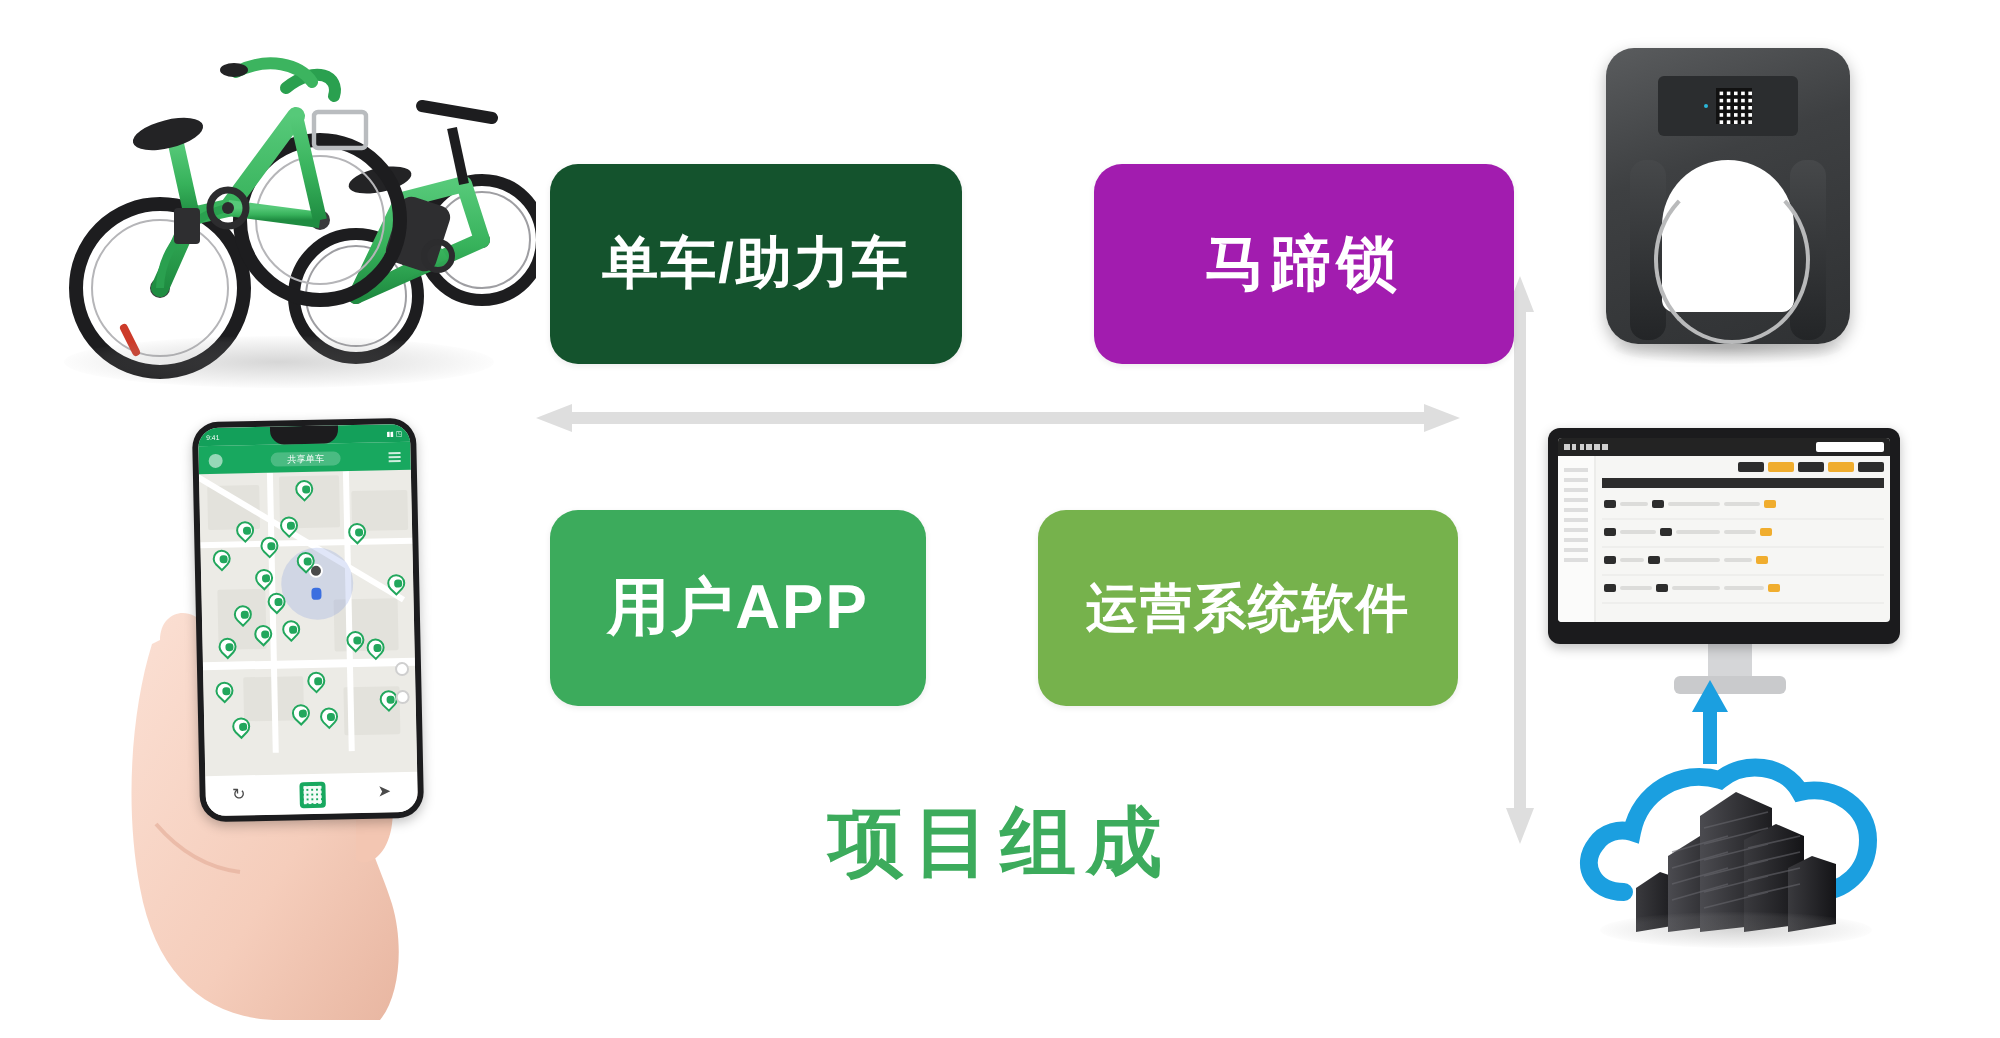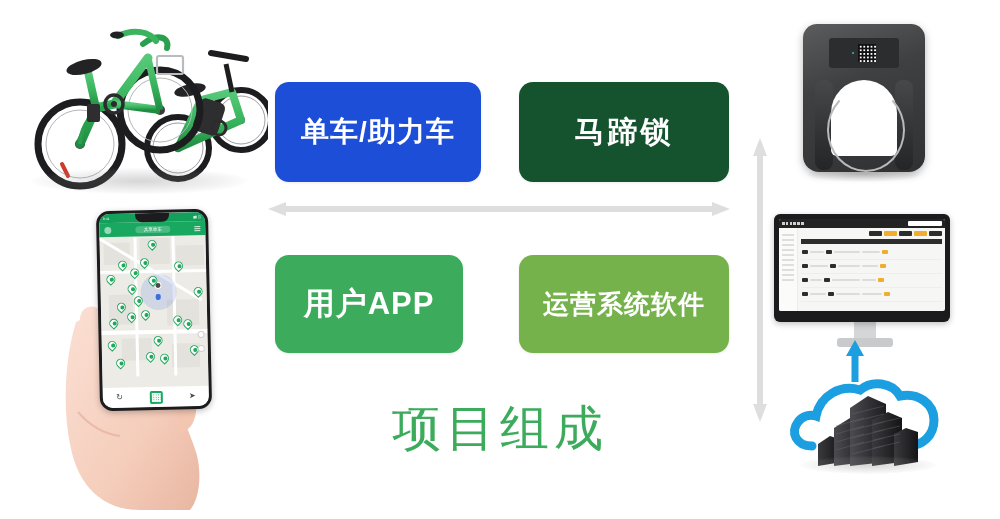--- a/index.html
+++ b/index.html
@@ -30,21 +30,21 @@
     white-space:nowrap;
   }
   .box-tl{left:15px;top:22px;width:206px;height:100px;background:#4472c4;font-size:28px;}
   .box-tr{left:259px;top:22px;width:210px;height:100px;background:#3ab7b5;font-size:30px;letter-spacing:3px;}
   .box-bl{left:15px;top:195px;width:188px;height:98px;background:#3cab5c;font-size:31px;}
   .box-br{left:259px;top:195px;width:210px;height:98px;background:#76b24c;font-size:26px;letter-spacing:1px;}
 
   .title{
     position:absolute;left:0;right:0;top:396px;
     text-align:center;
-    font-size:49px;font-weight:normal;
+    font-size:38px;font-weight:bold;
     color:#3cab5c;letter-spacing:5px;
   }
 
   
   .bikes{position:absolute;left:18px;top:8px;width:250px;height:200px;}
   .shadow-el{
     position:absolute;border-radius:50%;
     background:radial-gradient(ellipse at center,rgba(120,120,120,.30) 0%,rgba(160,160,160,.12) 55%,rgba(255,255,255,0) 75%);
   }
 
@@ -364,24 +364,24 @@
 
   <div class="quad">
 
     <svg class="axis-h" viewBox="0 0 462 16">
       <path d="M0 8 L18 1 L18 5 L444 5 L444 1 L462 8 L444 15 L444 11 L18 11 L18 15 Z" fill="#dedede"></path>
     </svg>
     <svg class="axis-v" viewBox="0 0 16 284">
       <path d="M8 0 L15 18 L11 18 L11 266 L15 266 L8 284 L1 266 L5 266 L5 18 L1 18 Z" fill="#dedede"></path>
     </svg>
 
-    <div class="box box-tl" style="background: #1d4ed8;">
+    <div class="box box-tl" style="background: #14532d;">
       <span>单车/助力车</span>
     </div>
-    <div class="box box-tr" style="background: #14532d;">
+    <div class="box box-tr" style="background: #a21caf; margin-left: 28px;">
       <span>马蹄锁</span>
     </div>
     <div class="box box-bl" style="background: rgb(60, 171, 92);">
       <span>用户APP</span>
     </div>
     <div class="box box-br" style="background: rgb(118, 178, 76);">
       <span>运营系统软件</span>
     </div>
   </div>
 

